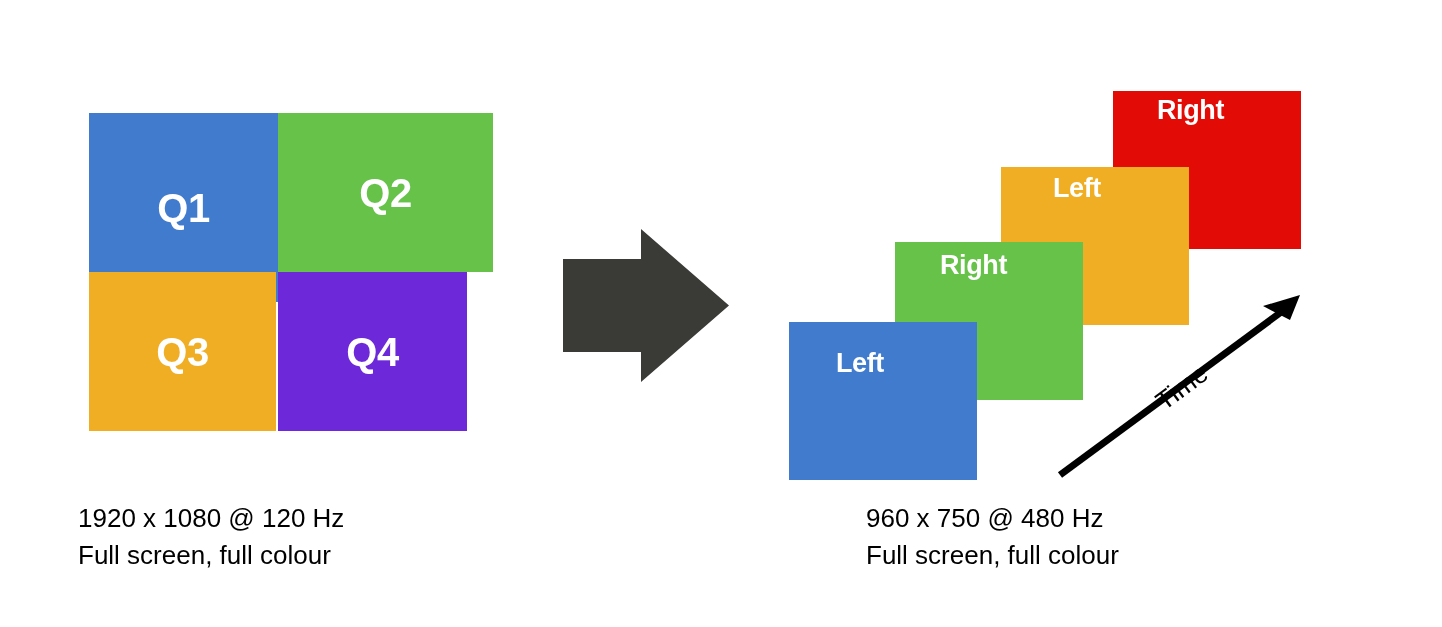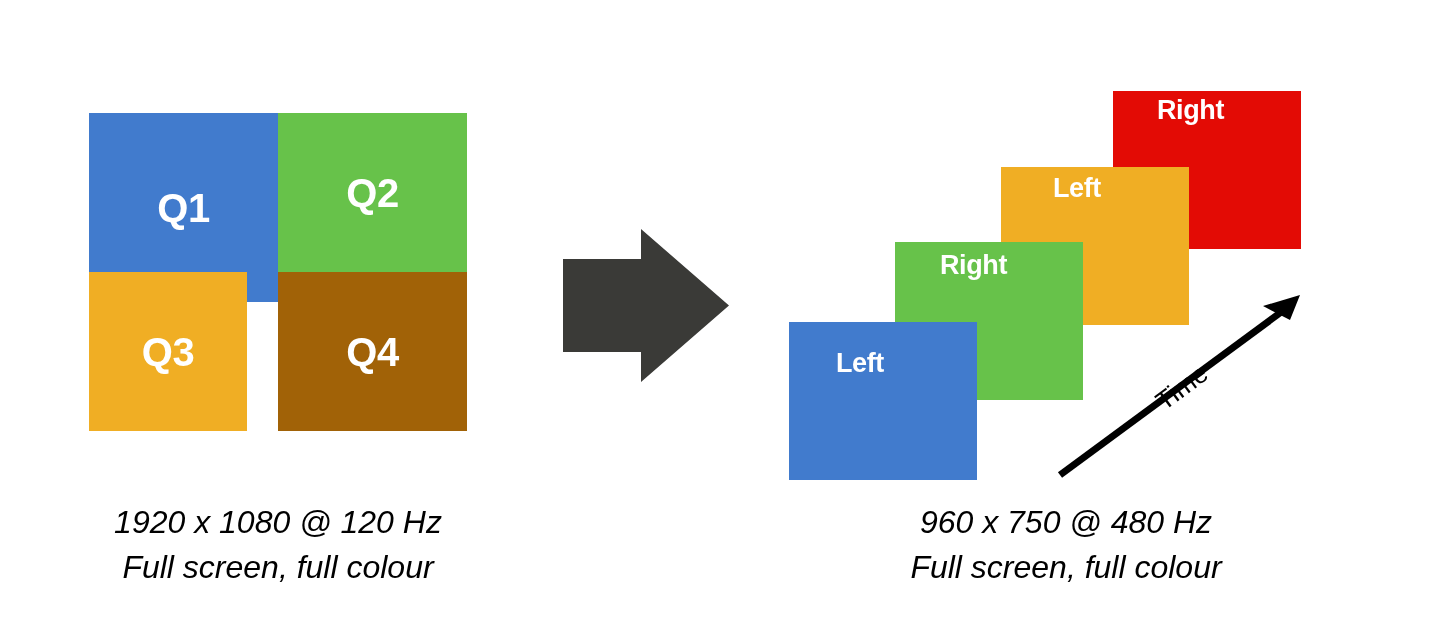--- a/index.html
+++ b/index.html
@@ -22,22 +22,22 @@
   }
   .quad-label{
     color:#ffffff;
     font-size:40px;
     font-weight:bold;
     letter-spacing:-0.5px;
     line-height:1;
     user-select:none;
   }
   #quad-q1{left:0px;  top:0px;   width:189px;height:189px;}
-  #quad-q2{left:189px;top:0px;   width:189px;height:159px;}
-  #quad-q3{left:0px;  top:159px; width:158px;height:159px;}
+  #quad-q2{left:189px;top:0px;   width:215px;height:159px;}
+  #quad-q3{left:0px;  top:159px; width:187px;height:159px;}
   #quad-q4{left:189px;top:159px; width:189px;height:159px;}
 
   
   #transform-arrow{
     position:absolute;left:563px;top:229px;width:166px;height:153px;
   }
   #transform-arrow svg{display:block;width:166px;height:153px;}
 
   
   #frame-stack{
@@ -79,27 +79,26 @@
     font-size:26px;color:#000000;
     transform:rotate(-36.5deg);
     transform-origin:left top;
     white-space:nowrap;
     user-select:none;
   }
 
   
   .caption{
     position:absolute;
-    text-align:center;
+    text-align:left;
     color:#000000;
-    font-size:32px;
+    font-size:26px;
     line-height:1.42;
     white-space:nowrap;
     user-select:none;
-    font-style:italic;
   }
   #caption-left{left:78px;top:500px;width:400px;}
   #caption-right{left:866px;top:500px;width:400px;}
   .caption-line{display:block;}
 </style>
 </head>
 <body style="background: rgb(255, 255, 255);">
 
 <div id="stage">
 
@@ -110,21 +109,21 @@
     </div>
 
     <div class="quad" id="quad-q2" style="background: rgb(103, 194, 74);">
       <span class="quad-label">Q2</span>
     </div>
 
     <div class="quad" id="quad-q3" style="background: rgb(240, 174, 36);">
       <span class="quad-label">Q3</span>
     </div>
 
-    <div class="quad" id="quad-q4" style="background: #a16207;">
+    <div class="quad" id="quad-q4" style="background: #6d28d9;">
       <span class="quad-label">Q4</span>
     </div>
 
   </div>
 
   <div id="transform-arrow">
     <svg viewBox="0 0 166 153" xmlns="http://www.w3.org/2000/svg">
       <polygon id="block-arrow-shape" points="0,30 78,30 78,0 166,76.5 78,153 78,123 0,123" fill="#3A3A37"></polygon>
     </svg>
   </div>

